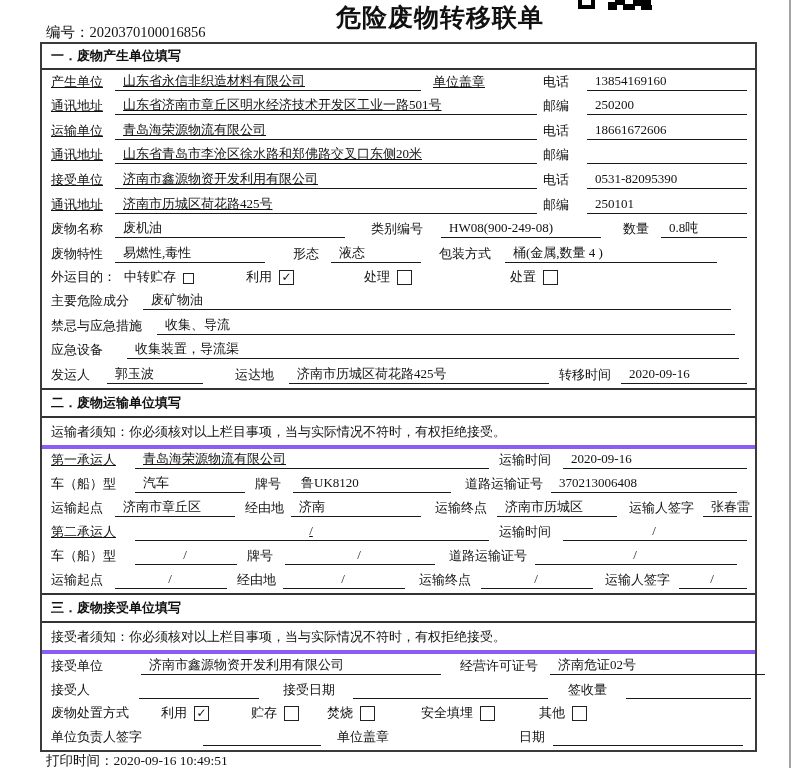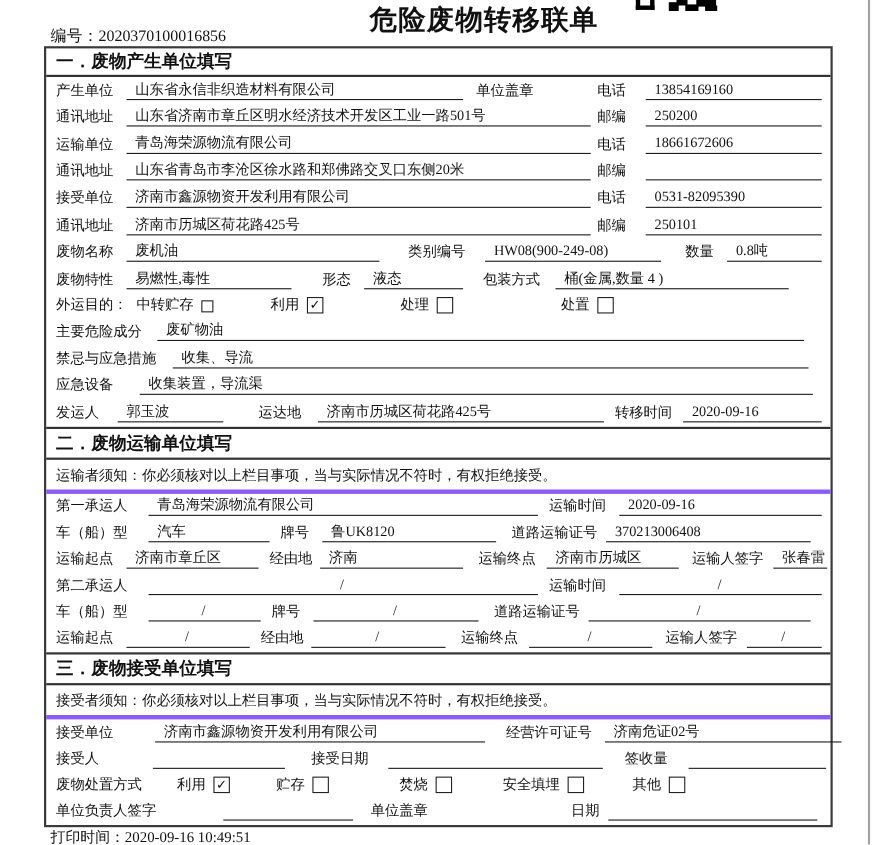--- a/index.html
+++ b/index.html
@@ -16,37 +16,37 @@
   .qa{left:0;top:0;width:4px;height:9px}.qb{left:0;top:5px;width:17px;height:4px}
   .qc{left:13px;top:0;width:4px;height:9px}.qd{left:30px;top:2px;width:9px;height:8px}
   .qe{left:37px;top:0;width:10px;height:5px}.qf{left:45px;top:4px;width:12px;height:6px}
   .qg{left:55px;top:0;width:18px;height:6px}.qh{left:63px;top:5px;width:11px;height:5px}
   .scan-edge{position:absolute;left:789px;top:0;width:2px;height:768px;background:#a3a3a3;}
 
   
   .form{position:absolute;left:40px;top:42px;width:717px;height:710px;box-sizing:border-box;
         border:2px solid #3a3a3a;display:flex;flex-direction:column;font-size:13px;}
   .sec{flex:0 0 auto;display:flex;align-items:center;padding-left:9px;font-weight:bold;
-       font-size:16px;font-family:"DejaVu Sans","Liberation Sans",sans-serif;
+       font-size:13px;font-family:"DejaVu Sans","Liberation Sans",sans-serif;
        border-bottom:2px solid #333;}
   .sec-1{height:24px;}
   .sec-2,.sec-3{height:26px;border-top:2px solid #333;}
   .notice{flex:0 0 auto;display:flex;align-items:center;padding-left:9px;height:27px;
           border-bottom:4px solid #8b5cf6;}
   .rows{display:flex;flex-direction:column;flex:0 0 auto;}
   .rows-1{height:318px;}
   .rows-2{height:144px;}
   .rows-3{flex:1 1 auto;}
   .row{flex:1 1 auto;display:flex;align-items:flex-end;padding:0 8px 4px 9px;}
   .row.opts{align-items:center;padding-bottom:2px;}
   .lbl{white-space:nowrap;flex:0 0 auto;}
   .val{border-bottom:1px solid #1a1a1a;white-space:nowrap;flex:0 0 auto;
        padding:0 2px 1px 8px;line-height:16px;}
   .grow{flex:1 1 auto;}
-  .la{display:flex;align-items:flex-end;flex:0 0 auto;width:492px;}
+  .la{display:flex;align-items:flex-end;flex:0 0 auto;width:492px;text-decoration:underline;}
   .ctr{text-align:center;padding-left:0;}
   .cb{display:inline-block;width:13px;height:13px;border:1.5px solid #222;margin-left:7px;
       text-align:center;line-height:12px;font-size:12px;font-weight:bold;flex:0 0 auto;
       font-family:"DejaVu Sans",sans-serif;}
   .cb.sm{width:9px;height:9px;line-height:8px;font-size:9px;border-width:1px;margin-bottom:-2px;}
 
   .print-line{position:absolute;left:46px;top:752px;font-size:13.5px;white-space:nowrap;}
 </style>
 </head>
 <body>
@@ -265,21 +265,21 @@
         <span class="lbl" style="margin-left:20px;width:50px">签收量</span>
         <span class="val" style="margin-left:8px;width:115px"></span>
       </div>
 
       <div class="row opts">
         <span class="lbl">废物处置方式</span>
         <span class="lbl" style="margin-left:32px">利用</span>
         <span class="cb">✓</span>
         <span class="lbl" style="margin-left:42px">贮存</span>
         <span class="cb"></span>
-        <span class="lbl" style="margin-left:64px">焚烧</span>
+        <span class="lbl" style="margin-left:28px">焚烧</span>
         <span class="cb"></span>
         <span class="lbl" style="margin-left:46px">安全填埋</span>
         <span class="cb"></span>
         <span class="lbl" style="margin-left:44px">其他</span>
         <span class="cb"></span>
       </div>
 
       <div class="row">
         <span class="lbl" style="width:100px">单位负责人签字</span>
         <span class="val" style="margin-left:52px;width:108px"></span>

